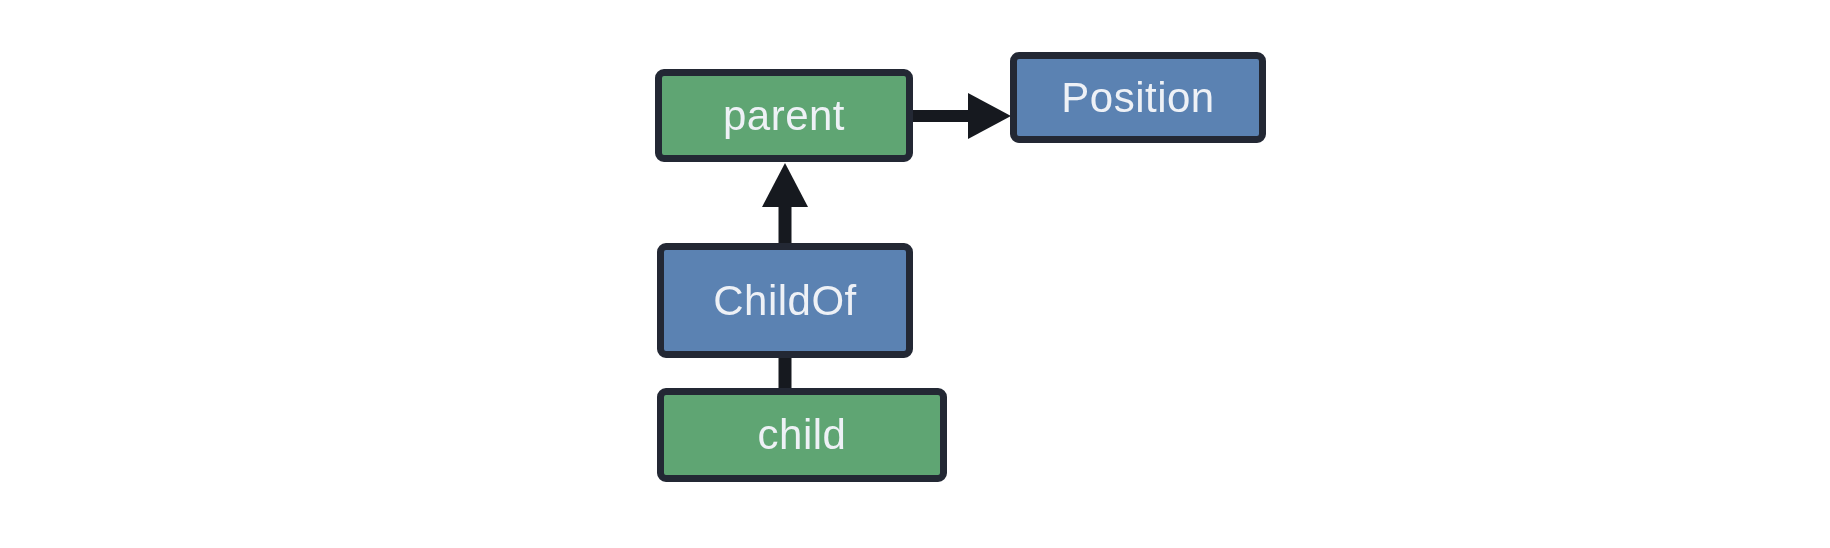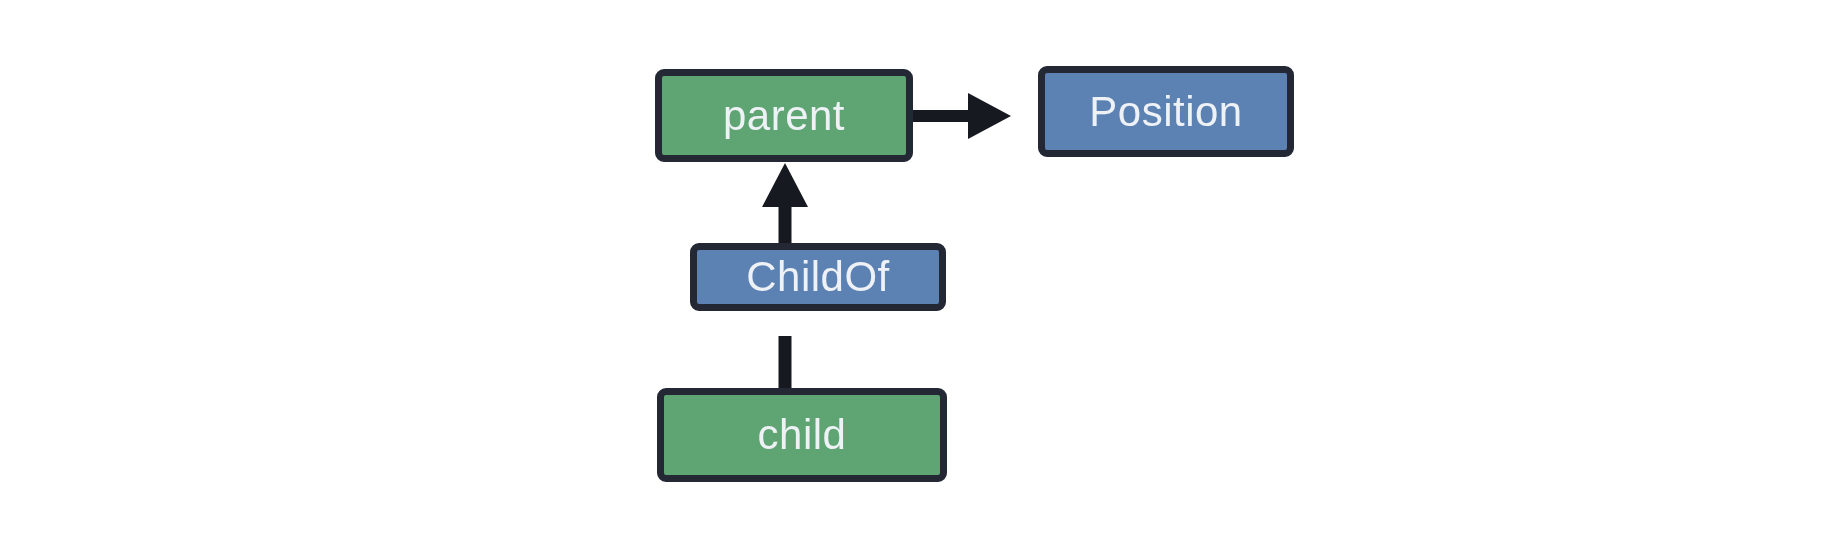--- a/index.html
+++ b/index.html
@@ -38,22 +38,22 @@
     color: var(--node-text);
     font-size: 42px;
     font-weight: 400;
     letter-spacing: 0.5px;
     user-select: none;
   }
   .fill-green { background: var(--node-green); }
   .fill-blue  { background: var(--node-blue); }
 
   #node-parent   { left: 655px;  top: 69px;  width: 258px; height: 93px; }
-  #node-position { left: 1010px; top: 66px;  width: 256px; height: 91px; margin-left: 28px; }
-  #node-childof  { left: 690px;  top: 243px; width: 256px; height: 68px; text-align: right; }
+  #node-position { left: 1010px; top: 52px;  width: 256px; height: 91px; }
+  #node-childof  { left: 657px;  top: 243px; width: 256px; height: 115px; text-align: right; }
   #node-child    { left: 657px;  top: 388px; width: 290px; height: 94px; }
 
   .edge-stroke { stroke: var(--connector); }
   .edge-fill   { fill: var(--connector); }
 </style>
 </head>
 <body>
 
 <div class="canvas">
 

